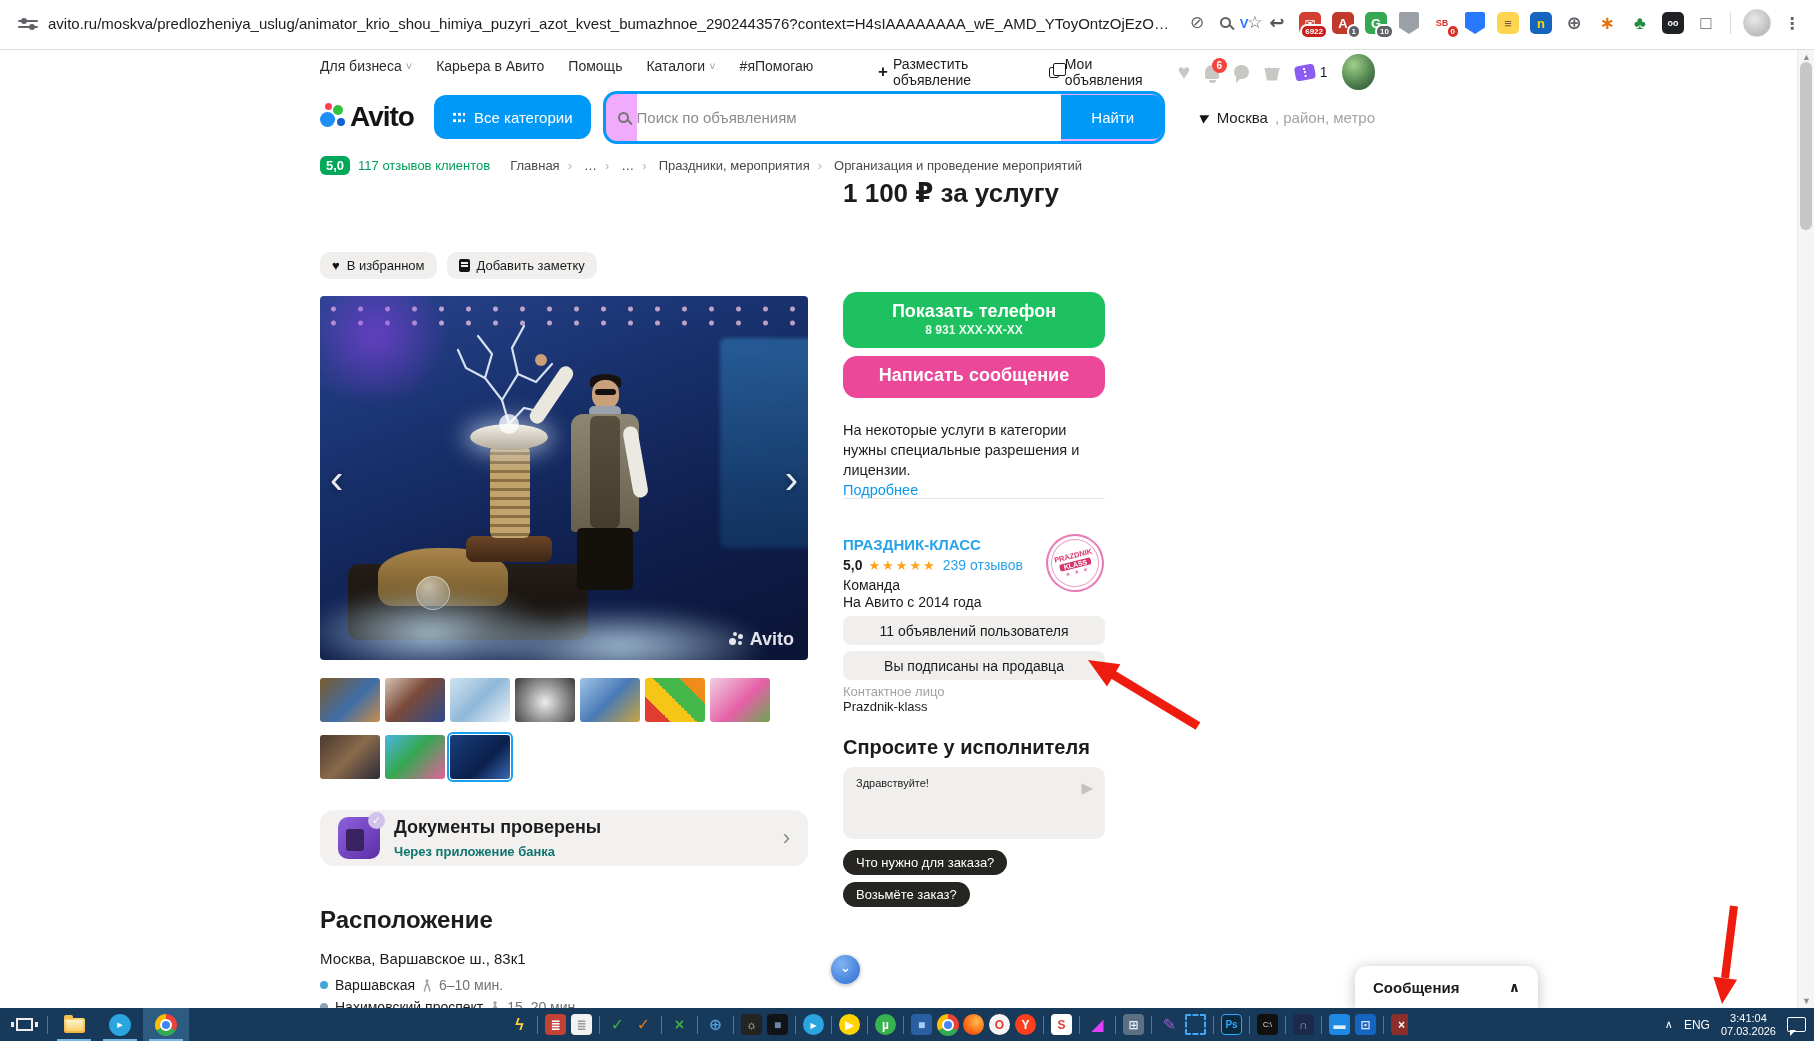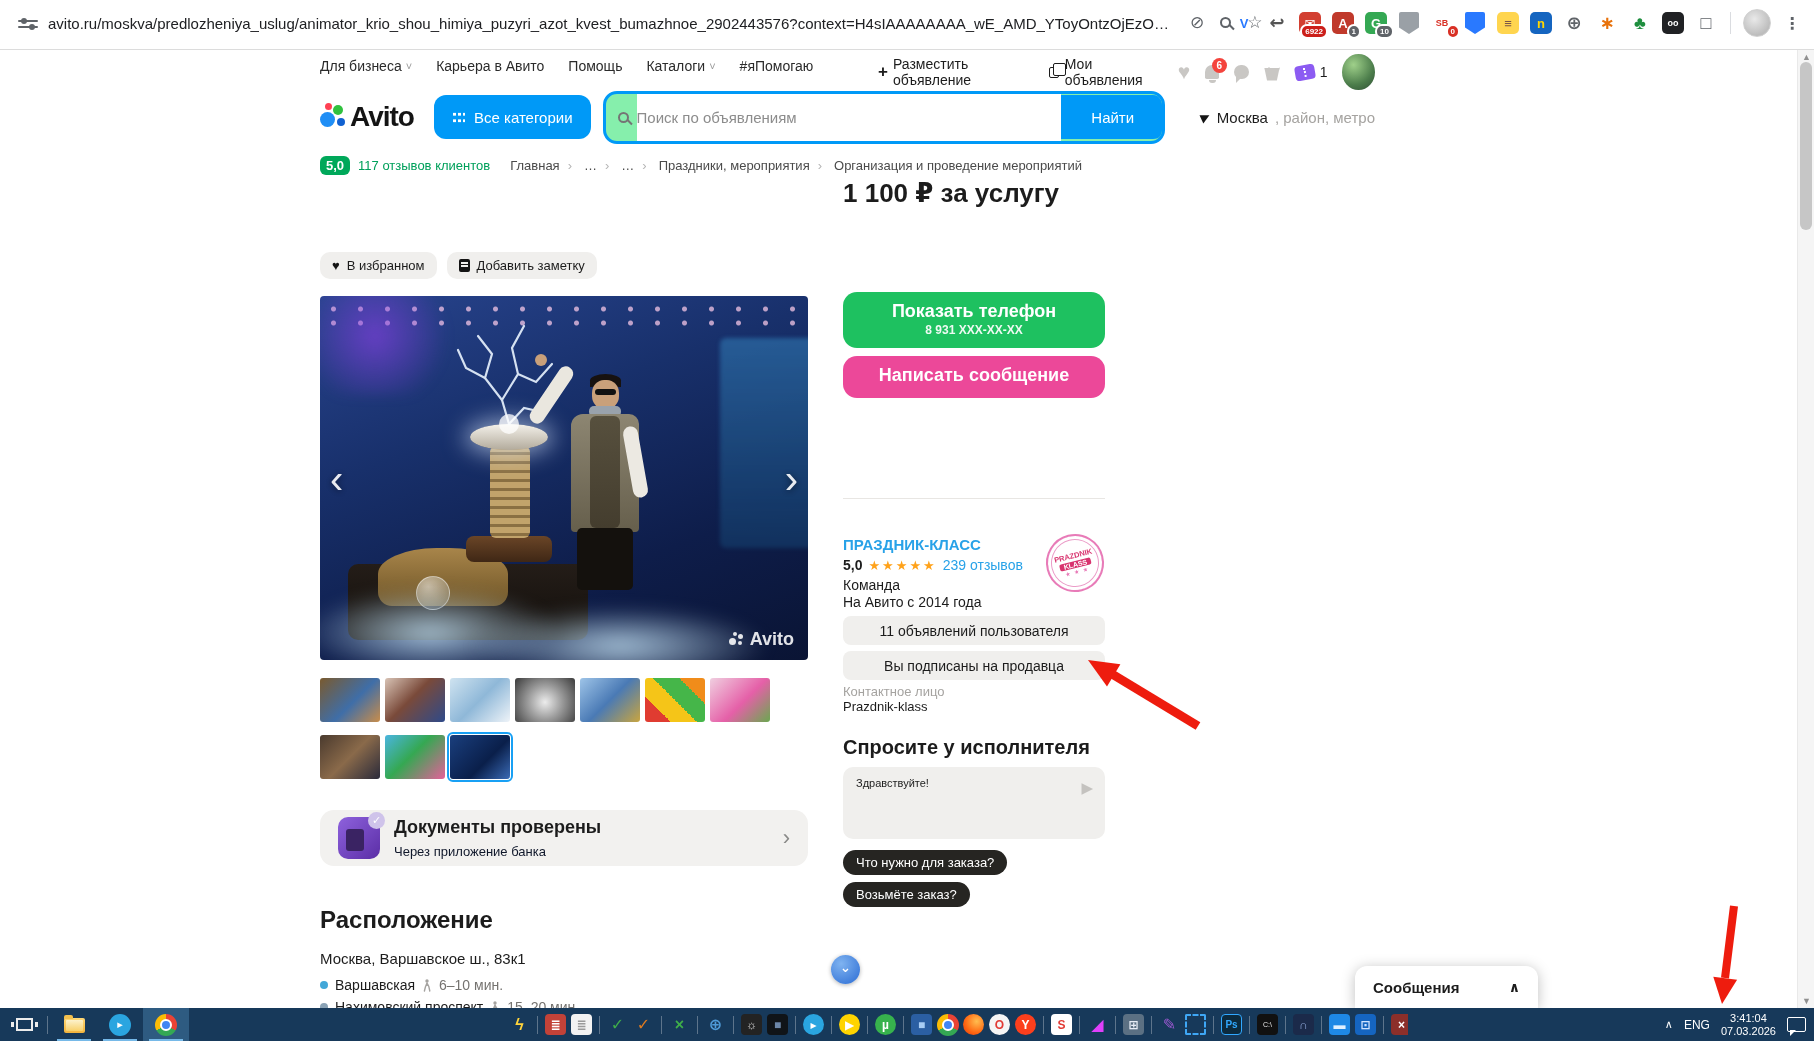--- a/index.html
+++ b/index.html
@@ -54,21 +54,21 @@
   #avatar { width:36px; height:36px; border-radius:50%; background:radial-gradient(circle at 35% 30%,#9fd08a,#4c7d4b 60%,#2e4d34); }
 
   
   #search-row { position:absolute; left:320px; top:44px; width:1055px; height:46px; display:flex; align-items:center; gap:12px; }
   #logo { display:flex; align-items:flex-end; gap:4px; width:102px; }
   #logo .dots { position:relative; width:26px; height:30px; }
   #logo .dots i { position:absolute; border-radius:50%; }
   #logo b { font-size:28px; letter-spacing:-1px; color:#141414; }
   #cat-btn { height:44px; background:#0099f7; color:#fff; border:none; border-radius:12px; padding:0 18px; font-size:15px; display:flex; align-items:center; gap:9px; font-family:inherit; }
   .grid-ico { width:13px; height:13px; background-image:radial-gradient(circle,#fff 1.6px,transparent 1.8px); background-size:5px 6.5px; }
-  #search-wrap { flex:1; height:53px; border:3px solid #0099f7; border-radius:14px; background:#86efac; display:flex; align-items:center; overflow:hidden; }
+  #search-wrap { flex:1; height:53px; border:3px solid #0099f7; border-radius:14px; background:#f0abfc; display:flex; align-items:center; overflow:hidden; }
   #search-wrap .smag { margin:0 8px 0 12px; border-color:#757575; }
   #search-wrap .smag::after { background:#757575; }
   #search-input { flex:1; border:none; outline:none; font-size:15px; font-family:inherit; color:#1c1c1c; height:100%; }
   #search-input::placeholder { color:#8c8c8c; }
   #find-btn { width:104px; height:44px; margin:-3px -3px -3px 0; background:#0099f7; border:none; color:#fff; font-size:15px; border-radius:0 12px 12px 0; font-family:inherit; }
   #loc { margin-left:24px; display:flex; align-items:center; gap:7px; font-size:15px; white-space:nowrap; }
   .nav-arrow { width:0; height:0; border-left:9px solid #141414; border-top:4px solid transparent; border-bottom:5px solid transparent; transform:rotate(-25deg); }
   #loc .gray { color:#a5a3a0; }
 
   
@@ -119,21 +119,21 @@
   #thumbs { position:absolute; left:320px; top:628px; width:456px; display:flex; flex-wrap:wrap; gap:13px 5px; }
   .thumb { width:60px; height:44px; border-radius:3px; }
   .thumb.sel { outline:2px solid #18a0f4; outline-offset:1px; }
 
   
   #docs { position:absolute; left:320px; top:760px; width:488px; height:56px; border-radius:14px; background:#f2f1ef; display:flex; align-items:center; gap:14px; padding:0 18px; }
   .doc-ico { width:42px; height:42px; border-radius:10px; background:linear-gradient(135deg,#8e62dd,#5b2ea6); position:relative; flex:none; }
   .doc-ico::before { content:""; position:absolute; left:8px; top:12px; width:18px; height:22px; background:#3a2363; border-radius:3px; }
   .doc-ico .chk { position:absolute; right:-5px; top:-5px; width:17px; height:17px; border-radius:50%; background:#cfc3ea; color:#fff; font-size:11px; text-align:center; line-height:17px; }
   #docs .t1 { font-weight:bold; font-size:18px; }
-  #docs .t2 { color:#0f172a; font-size:13px; margin-top:6px; }
+  #docs .t2 { color:#0f766e; font-size:13px; margin-top:6px;font-weight:bold; }
   #docs .chev { position:absolute; right:18px; color:#8a8a88; font-size:22px; }
 
   
   #loc-head { position:absolute; left:320px; top:856px; font-size:24px; font-weight:bold; }
   #address { position:absolute; left:320px; top:900px; font-size:15px; }
   #metro { position:absolute; left:320px; top:924px; font-size:14px; }
   .metro-line { display:flex; align-items:center; gap:7px; height:22px; }
   .mdot { width:8px; height:8px; border-radius:50%; }
   .walk { color:#a5a3a0; }
   .mtime { color:#757370; }
@@ -508,20 +508,24 @@
     </div>
 
   <div id="btn-phone" class="abs rcol">
     <div class="l1">Показать телефон</div>
     <div class="l2">8 931 XXX-XX-XX</div>
   </div>
   <div id="btn-msg" class="abs rcol">
     <div class="l1">Написать сообщение</div>
     <div class="l2">Отвечает за несколько часов</div>
   </div>
+  <div id="license" class="abs rcol">
+    <span>На некоторые услуги в категории нужны специальные разрешения и лицензии.</span><br>
+    <span id="more-link">Подробнее</span>
+  </div>
   <div id="rdiv" class="abs rcol"></div>
   <div id="seller-name" class="abs rcol">ПРАЗДНИК-КЛАСС</div>
   <div id="seller-rating" class="abs rcol">
     <b>5,0</b>
     <span class="stars">★★★★★</span>
     <span class="rev">239 отзывов</span>
   </div>
   <div id="seller-type" class="abs rcol">Команда</div>
   <div id="seller-since" class="abs rcol">На Авито с 2014 года</div>
   <div id="stamp">

